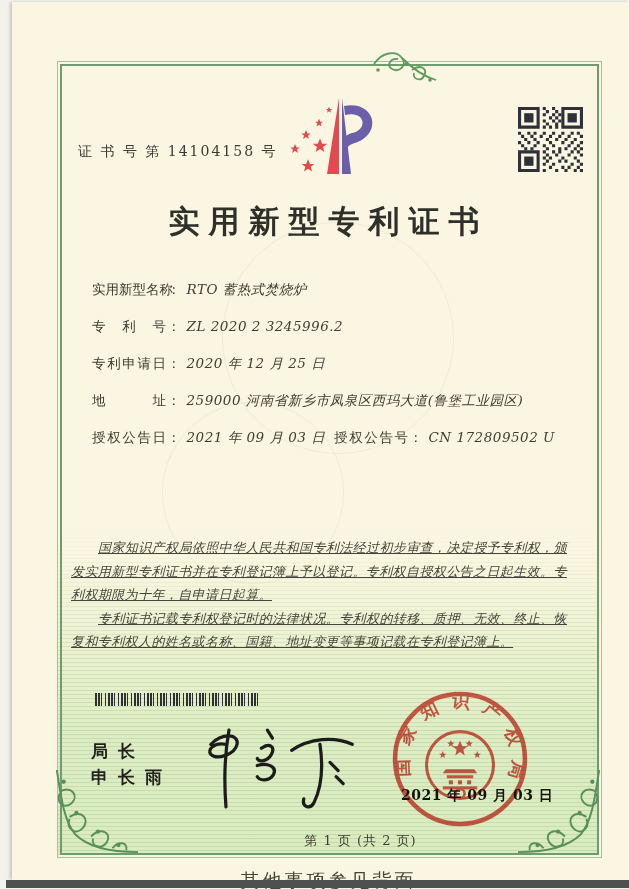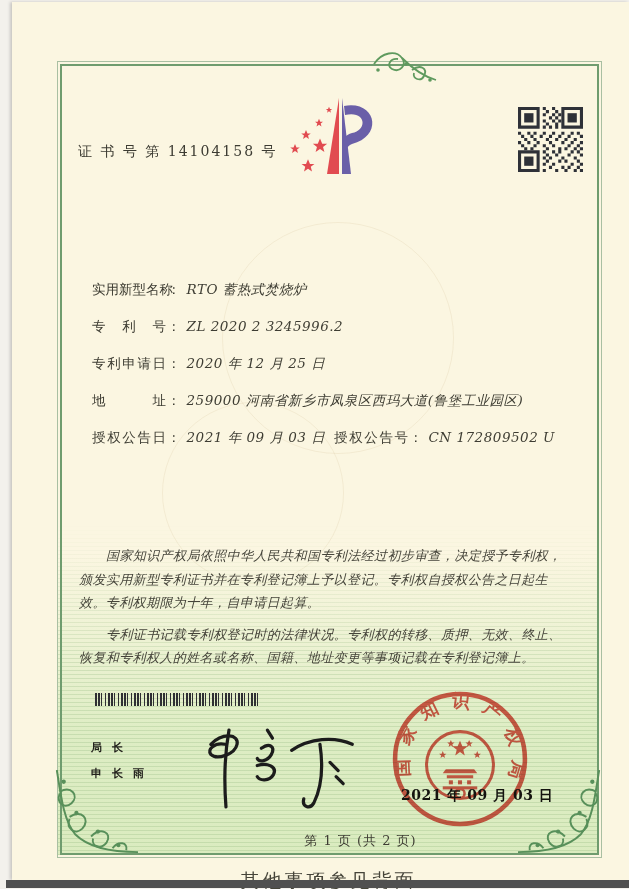--- a/index.html
+++ b/index.html
@@ -35,27 +35,27 @@
   
   .fields{position:absolute;left:80px;top:279px;font-size:13.5px;color:#3e3d33;}
   .frow{position:relative;height:21px;margin-bottom:16px;white-space:nowrap;}
   .flabel{display:inline-block;width:74px;text-align:justify;text-align-last:justify;vertical-align:top;}
   .fcolon{display:inline-block;margin:0 6px 0 1px;}
   .fval{letter-spacing:.5px;font-style:italic;}
   .grant2{position:absolute;left:242px;top:0;}
   
   .paras{position:absolute;left:59px;top:534px;width:505px;font-size:13px;line-height:23.5px;
          color:#45443a;font-style:italic;letter-spacing:.4px;}
-  .paras p{margin:8px;text-indent:27px;}
+  .paras p{margin:0;text-indent:27px;text-decoration:underline;}
   
   .barcode{position:absolute;left:83px;top:691px;width:163px;height:13px;
            background:repeating-linear-gradient(90deg,#2f3034 0 2px,transparent 2px 3px,
              #2f3034 3px 5px,transparent 5px 6px,#2f3034 6px 7px,transparent 7px 10px,
              #2f3034 10px 11px,transparent 11px 13px);}
-  .signer{position:absolute;left:79px;color:#22211c;font-size:11px;letter-spacing:10px;
+  .signer{position:absolute;left:79px;color:#22211c;font-size:17px;letter-spacing:10px;
           font-family:Liberation Sans, sans-serif;font-weight:600;}
   .signer.t{top:738px;}
   .signer.n{top:764px;}
   .sig{position:absolute;left:181px;top:716px;width:170px;height:96px;}
   .seal{position:absolute;left:377px;top:686px;width:142px;height:142px;opacity:.88;
         mix-blend-mode:multiply;}
   .sealdate{position:absolute;left:389px;top:785px;font-size:14px;font-weight:700;
             letter-spacing:.5px;color:#14140f;z-index:5;}
   .pageinfo{position:absolute;left:45px;top:830px;width:607px;text-align:center;
             font-size:13px;color:#3e3d33;letter-spacing:1px;}
@@ -154,20 +154,21 @@
           M42,33h3v3h-3z M51,33h3v3h-3z M60,33h3v3h-3z M3,36h3v3h-3z M15,36h3v3h-3z M24,36h3v3h-3z M33,36h3v3h-3z
           M48,36h3v3h-3z M57,36h3v3h-3z M6,39h3v3h-3z M12,39h3v3h-3z M27,39h3v3h-3z M39,39h3v3h-3z M45,39h3v3h-3z
           M54,39h3v3h-3z M60,39h3v3h-3z M24,42h3v3h-3z M33,42h3v3h-3z M39,42h3v3h-3z M51,42h3v3h-3z M57,42h3v3h-3z
           M27,45h3v3h-3z M36,45h3v3h-3z M48,45h3v3h-3z M60,45h3v3h-3z M24,48h3v3h-3z M30,48h3v3h-3z M42,48h3v3h-3z
           M54,48h3v3h-3z M27,51h3v3h-3z M39,51h3v3h-3z M45,51h3v3h-3z M57,51h3v3h-3z M24,54h3v3h-3z M33,54h3v3h-3z
           M51,54h3v3h-3z M60,54h3v3h-3z M30,57h3v3h-3z M42,57h3v3h-3z M48,57h3v3h-3z M57,57h3v3h-3z M24,60h3v3h-3z
           M36,60h3v3h-3z M45,60h3v3h-3z M54,60h3v3h-3z M60,60h3v3h-3z"></path>
       </g>
     </svg>
 
+    <div class="title">实用新型专利证书</div>
 
     <div class="fields">
       <div class="frow">
         <span class="flabel">实用新型名称</span><span class="fcolon">：</span><span class="fval">RTO 蓄热式焚烧炉</span>
       </div>
       <div class="frow">
         <span class="flabel">专利号</span><span class="fcolon">：</span><span class="fval">ZL 2020 2 3245996.2</span>
       </div>
       <div class="frow">
         <span class="flabel">专利申请日</span><span class="fcolon">：</span><span class="fval">2020 年 12 月 25 日</span>

